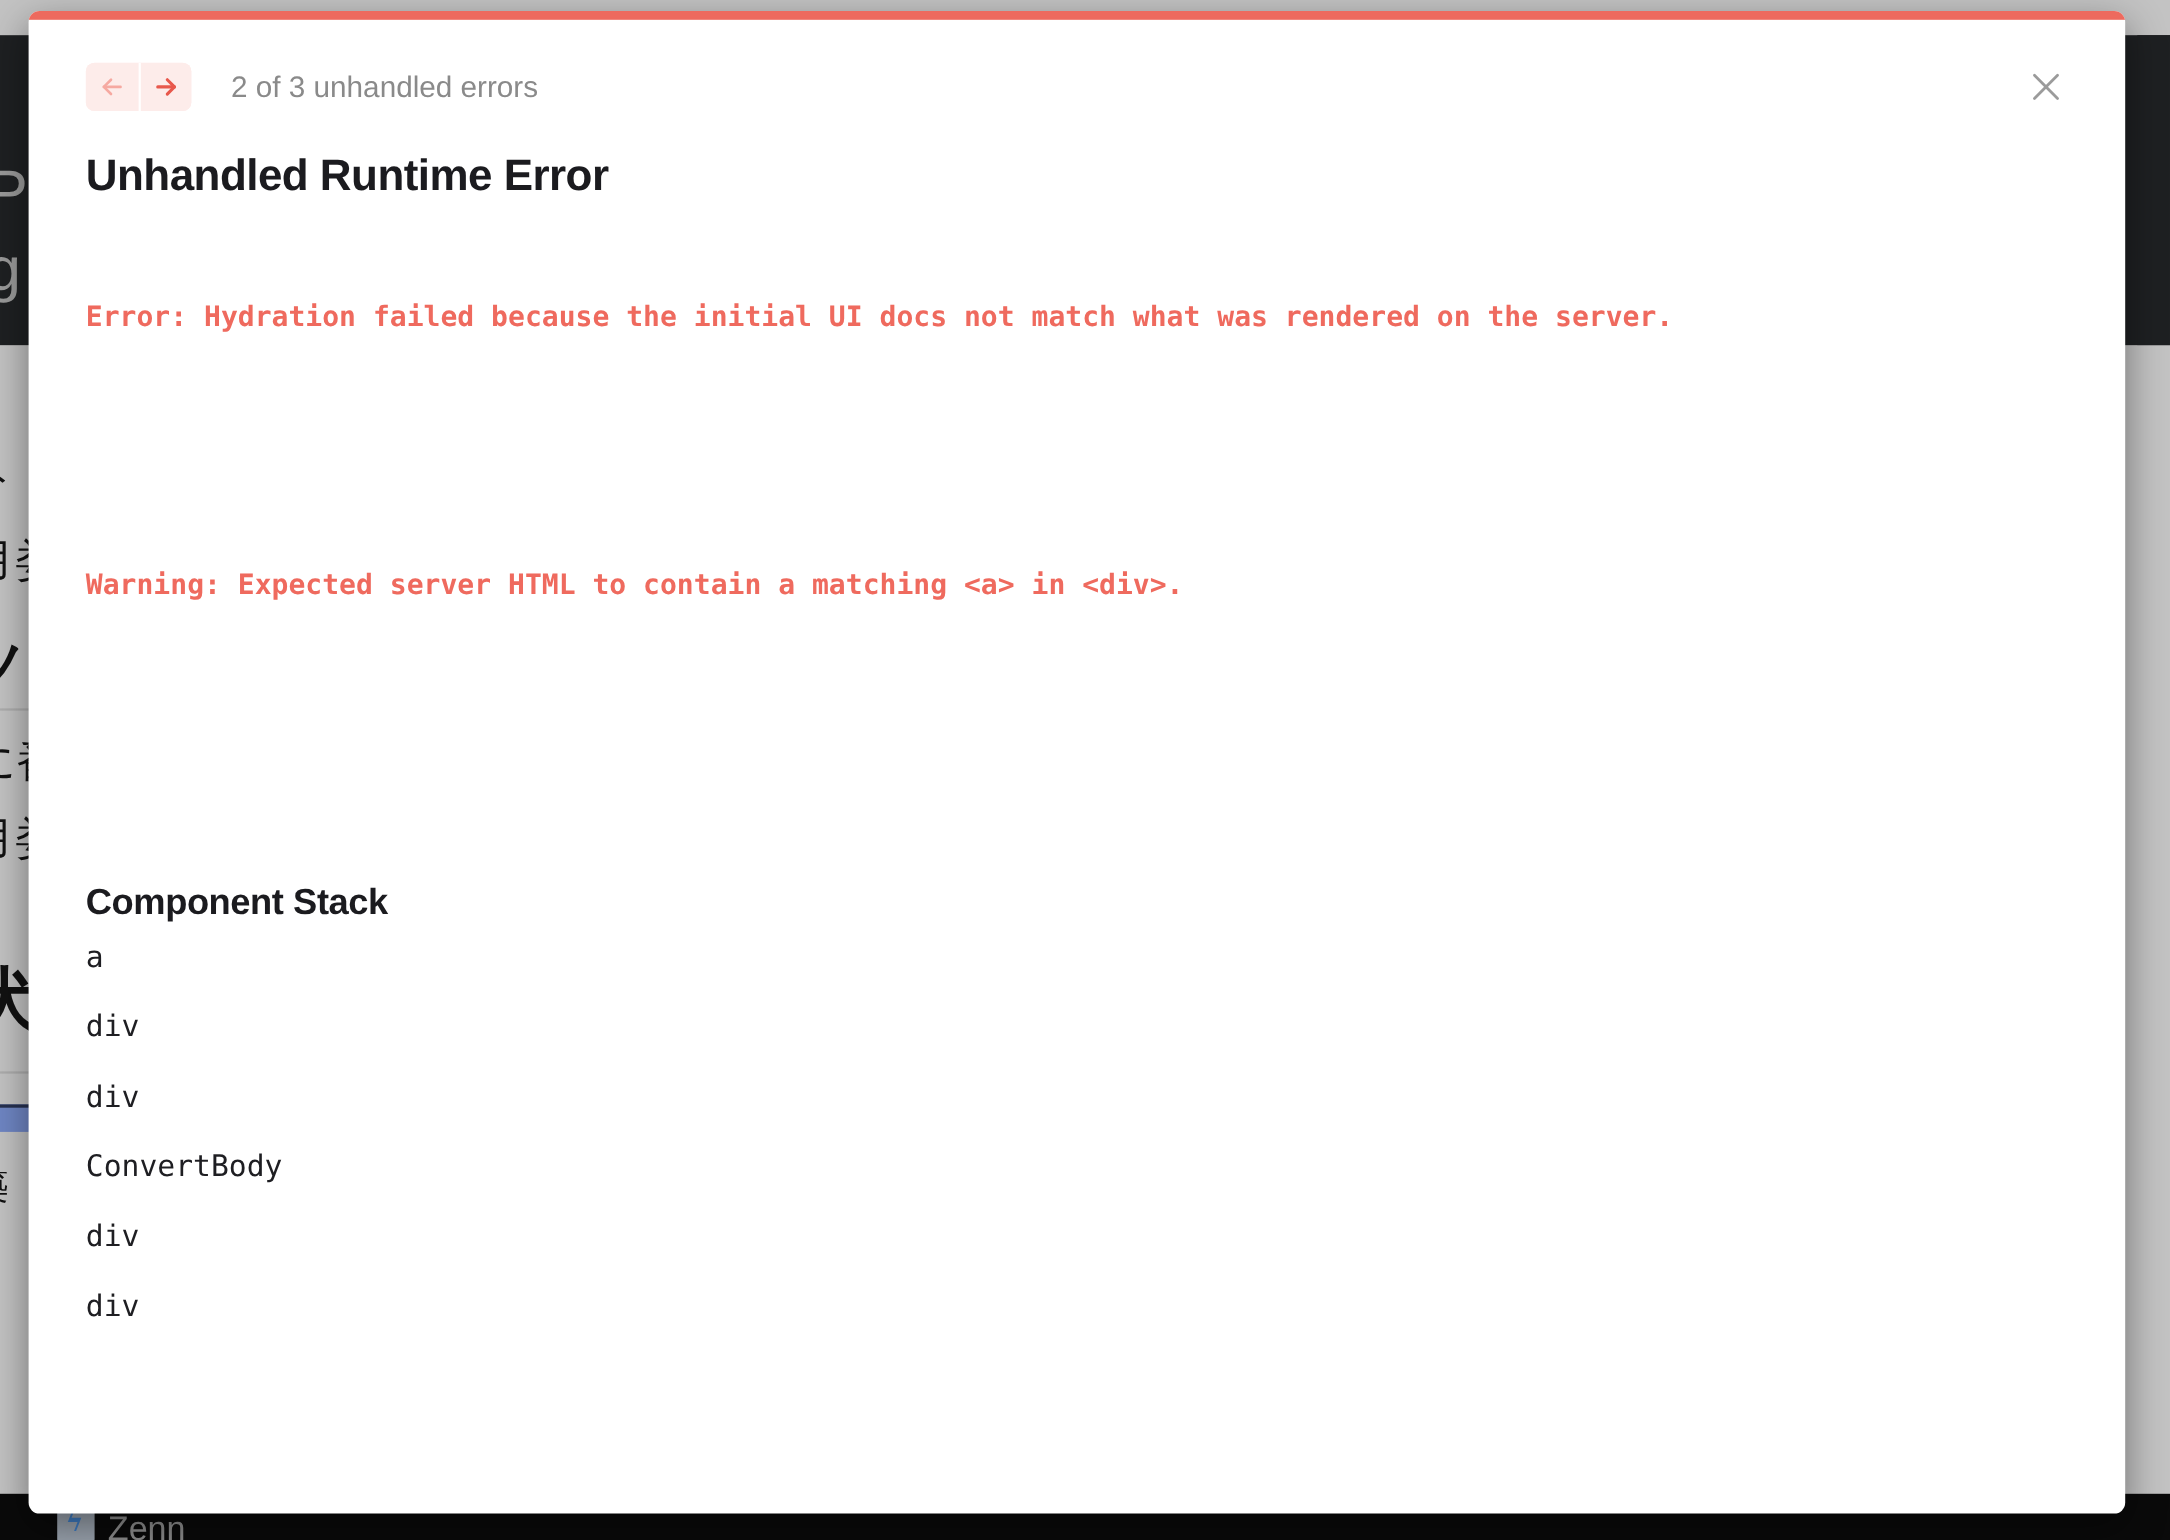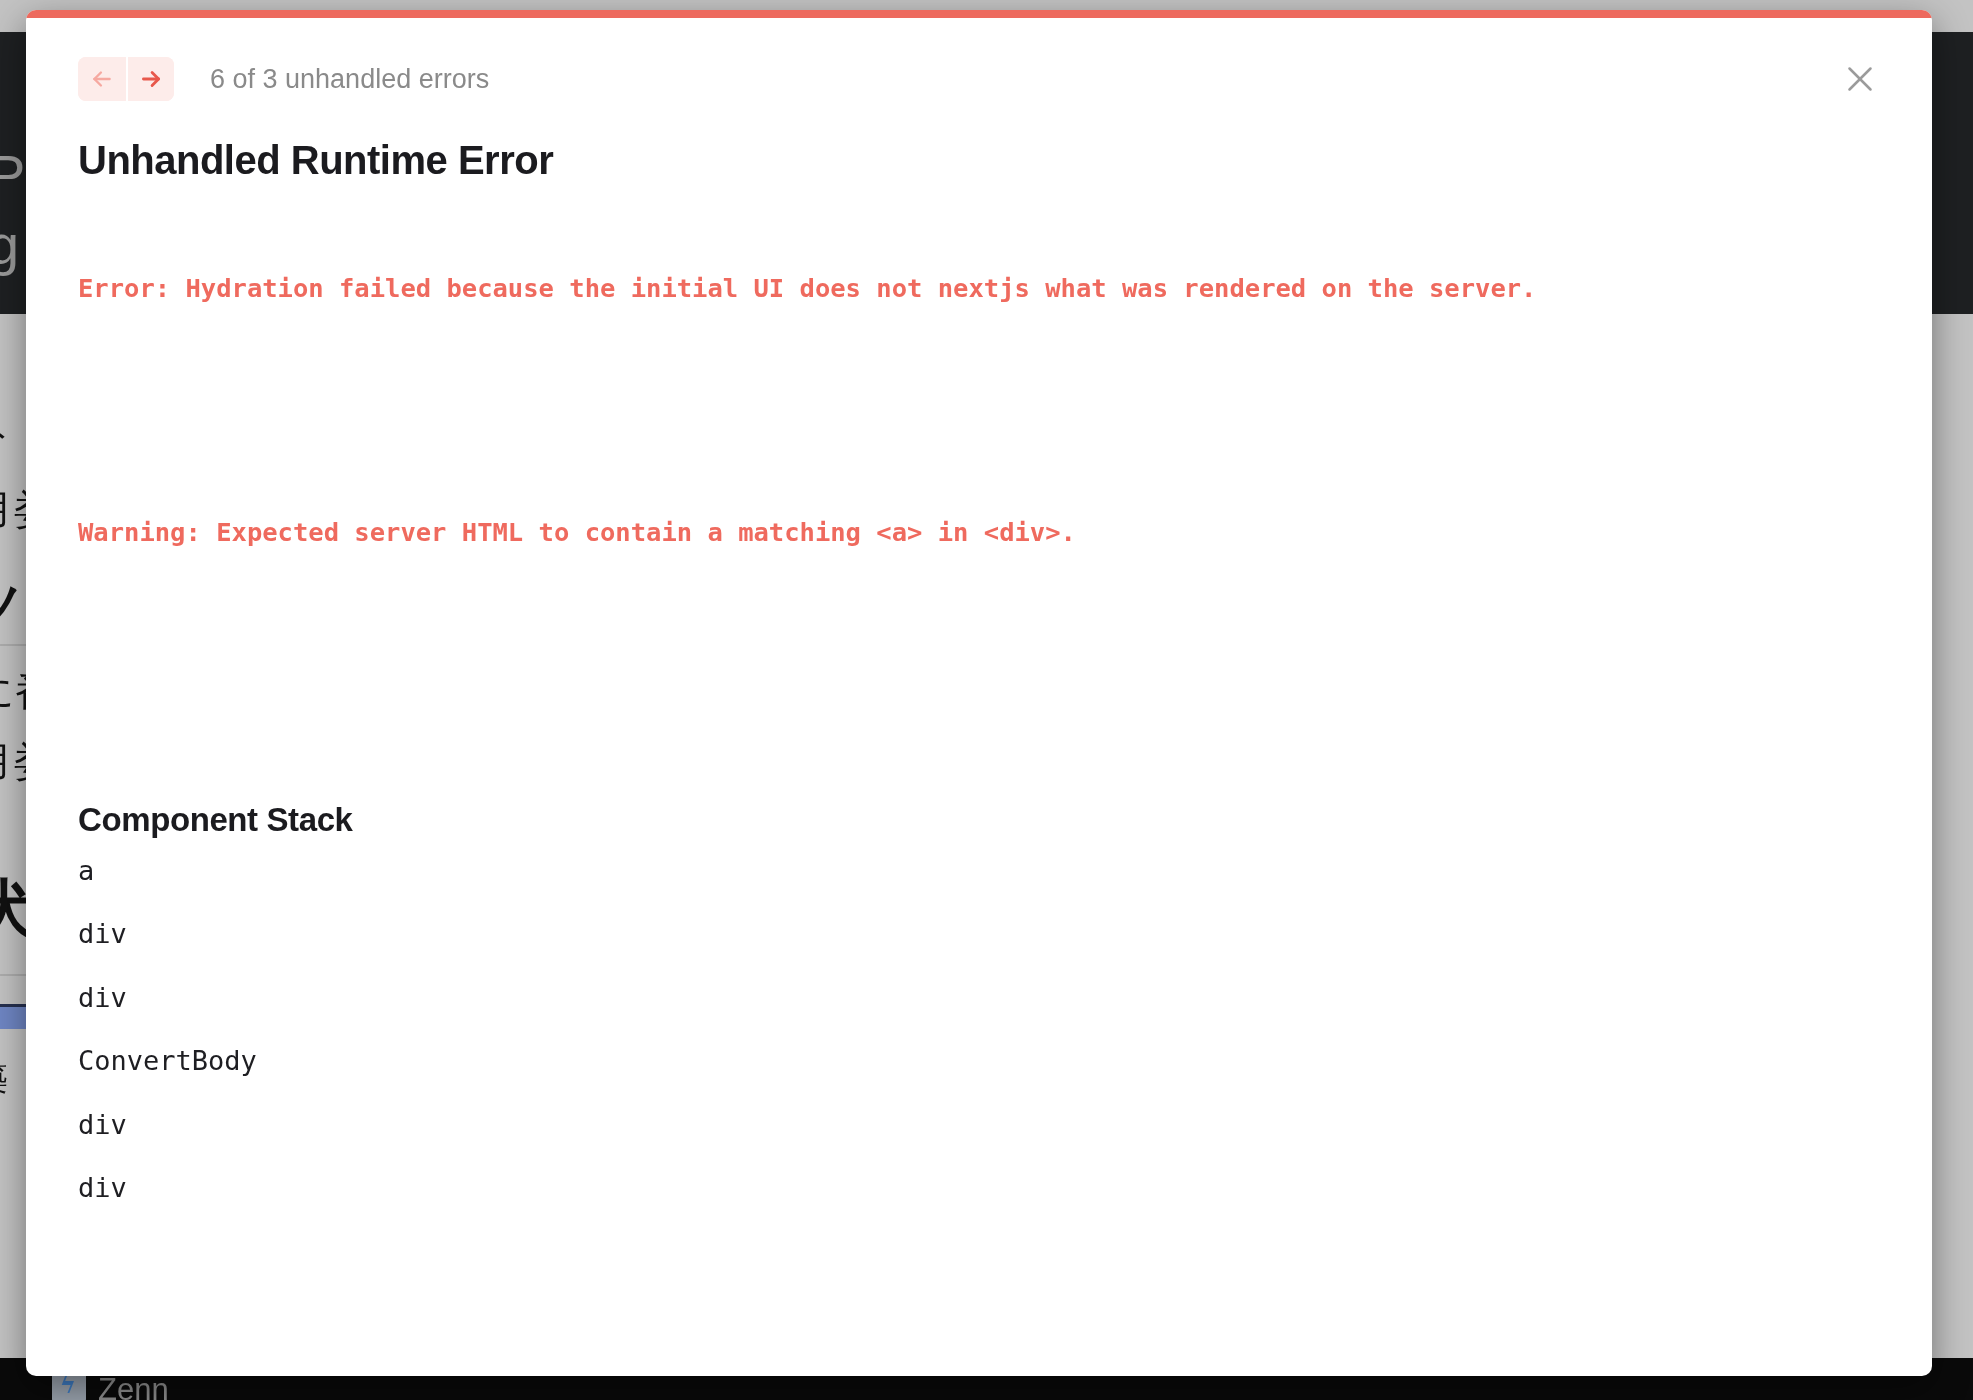--- a/index.html
+++ b/index.html
@@ -291,37 +291,37 @@
         </button>
         <button class="nav-btn">
           <span>
             <svg width="26" height="26" viewBox="0 0 24 24" fill="none" stroke="#e8584c" stroke-width="2.6" stroke-linecap="round" stroke-linejoin="round">
               <line x1="5" y1="12" x2="19" y2="12"></line>
               <polyline points="13 6 19 12 13 18"></polyline>
             </svg>
           </span>
         </button>
       </div>
-      <div class="error-count">6 of 3 unhandled errors</div>
+      <div class="error-count">2 of 3 unhandled errors</div>
 
       <button class="close-btn">
         <span>
           <svg width="36" height="36" viewBox="0 0 24 24" fill="none" stroke="#9b9b9b" stroke-width="1.7" stroke-linecap="round">
             <line x1="5" y1="5" x2="19" y2="19"></line>
             <line x1="19" y1="5" x2="5" y2="19"></line>
           </svg>
         </span>
       </button>
     </div>
 
     <div class="content">
       <h1 class="title">Unhandled Runtime Error</h1>
 
       <div class="err-msg">
-        <div>Error: Hydration failed because the initial UI does not nextjs what was rendered on the server.</div>
+        <div>Error: Hydration failed because the initial UI docs not match what was rendered on the server.</div>
         <div class="blank"></div>
         <div>Warning: Expected server HTML to contain a matching &lt;a&gt; in &lt;div&gt;.</div>
         <div class="blank"></div>
       </div>
 
       <h2 class="section-title">Component Stack</h2>
 
       <ul class="stack-list">
         <li>a</li>
         <li>div</li>

